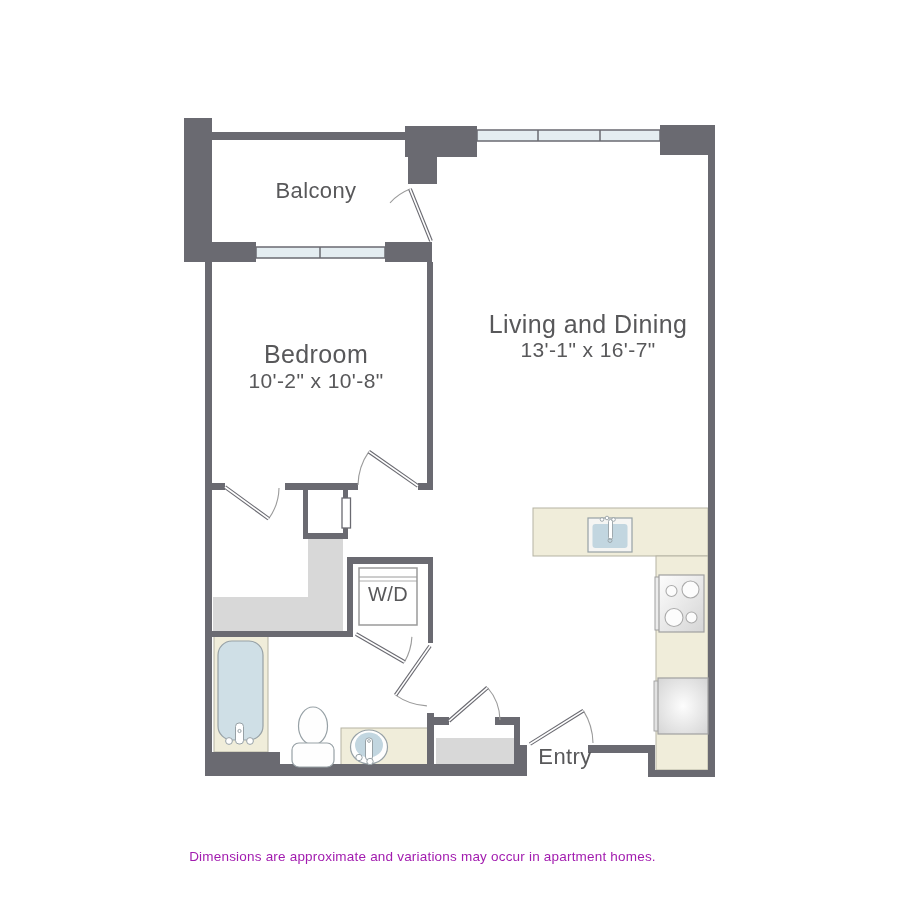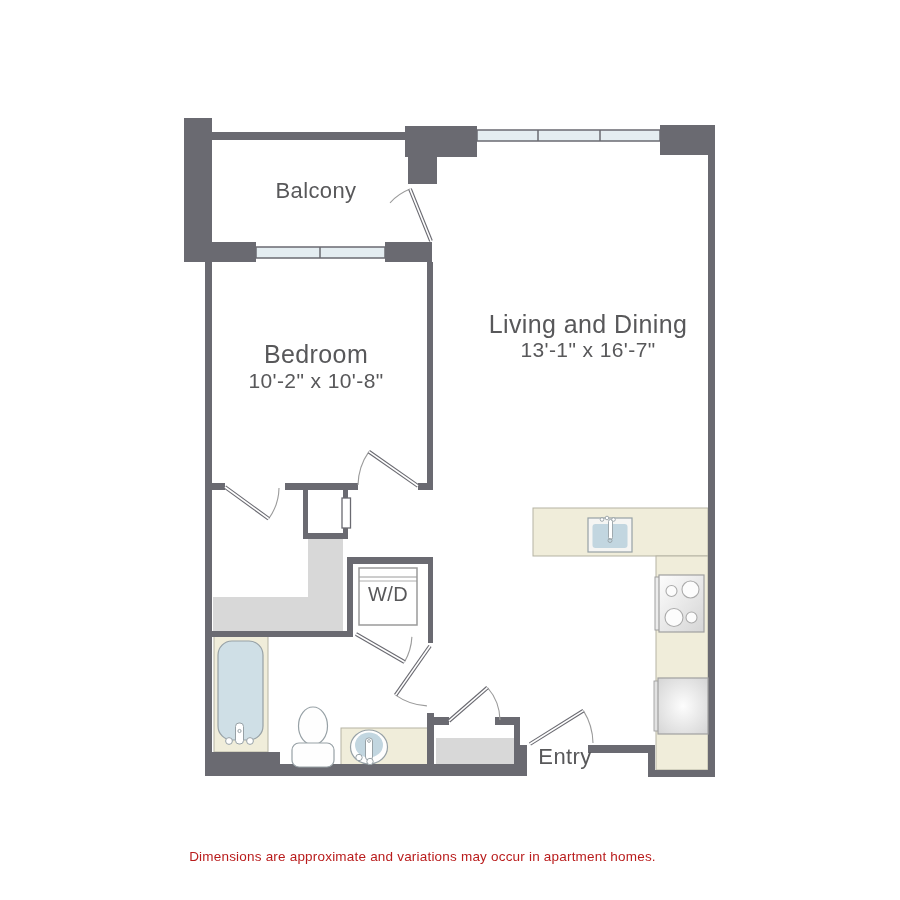--- a/index.html
+++ b/index.html
@@ -1,20 +1,20 @@
 <!DOCTYPE html>
 <html><head>
 <meta charset="utf-8">
 <style>
   html,body{margin:0;padding:0;background:#ffffff;}
   .stage{position:relative;width:845px;height:900px;background:#ffffff;overflow:hidden;
          font-family:"Liberation Sans", sans-serif;}
   #plan-svg{position:absolute;left:0;top:0;}
   .footer-note{position:absolute;left:0;right:0;top:849px;text-align:center;
-    font-size:13.5px;color:#b91c1c;letter-spacing:.2px;}
+    font-size:13.5px;color:#a21caf;letter-spacing:.2px;}
   svg text{font-family:"Liberation Sans", sans-serif;letter-spacing:.4px;}
 </style>
 </head>
 <body>
 
 <div class="stage">
   <div id="svg-host">
       <svg id="plan-svg" width="900" height="900" viewBox="0 0 900 900">
         <defs>
           <linearGradient id="gStove" x1="0" y1="0" x2="1" y2="1">

